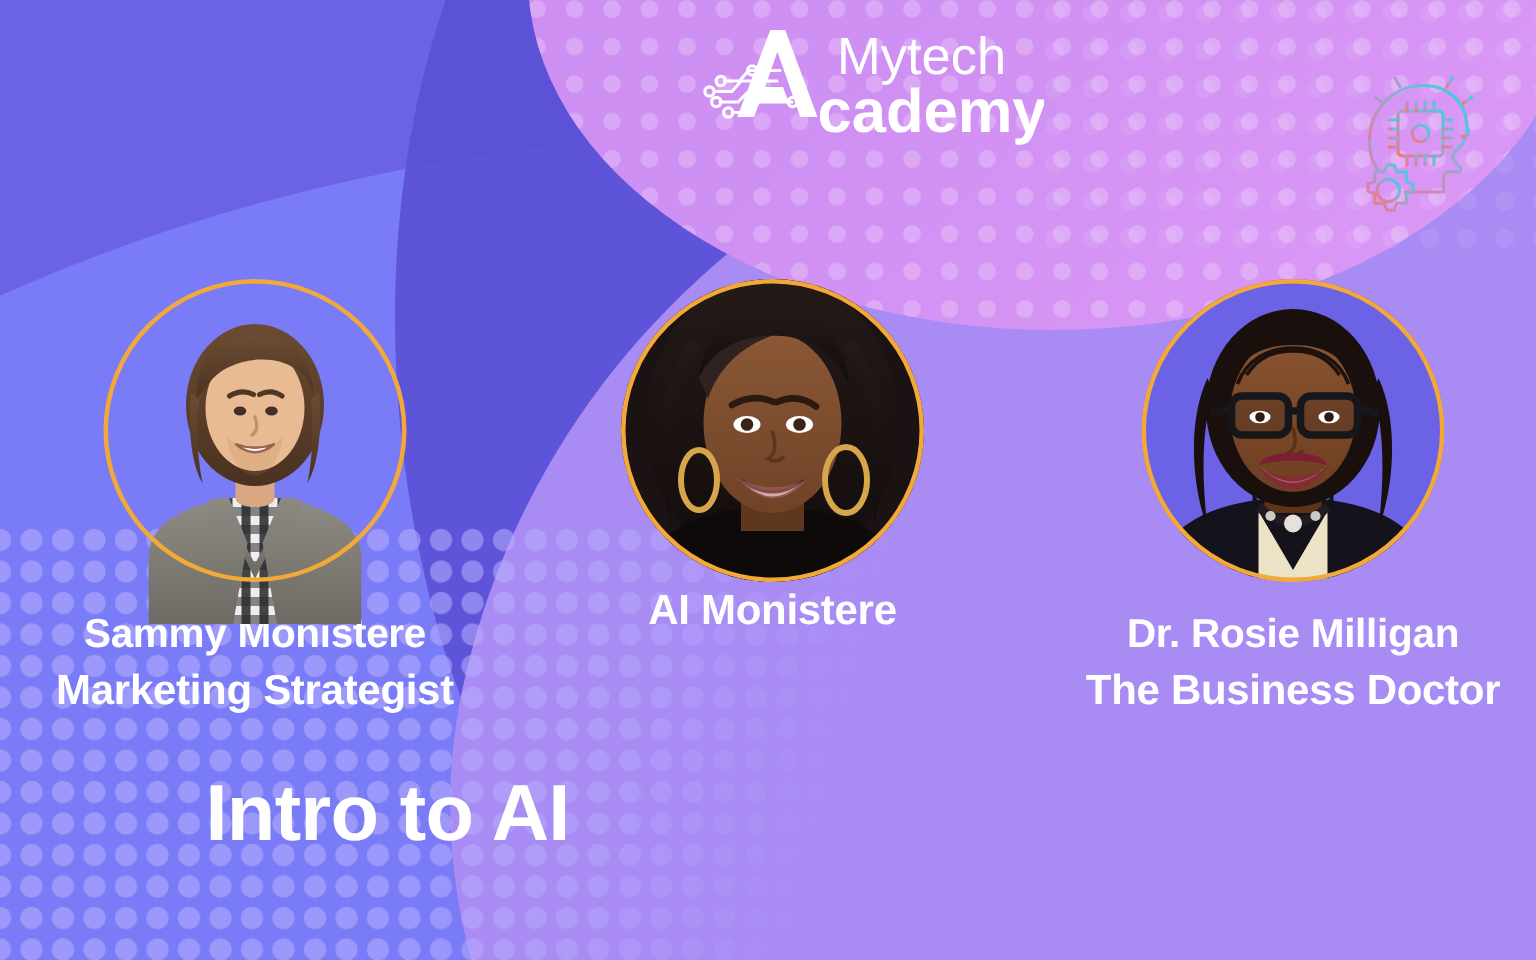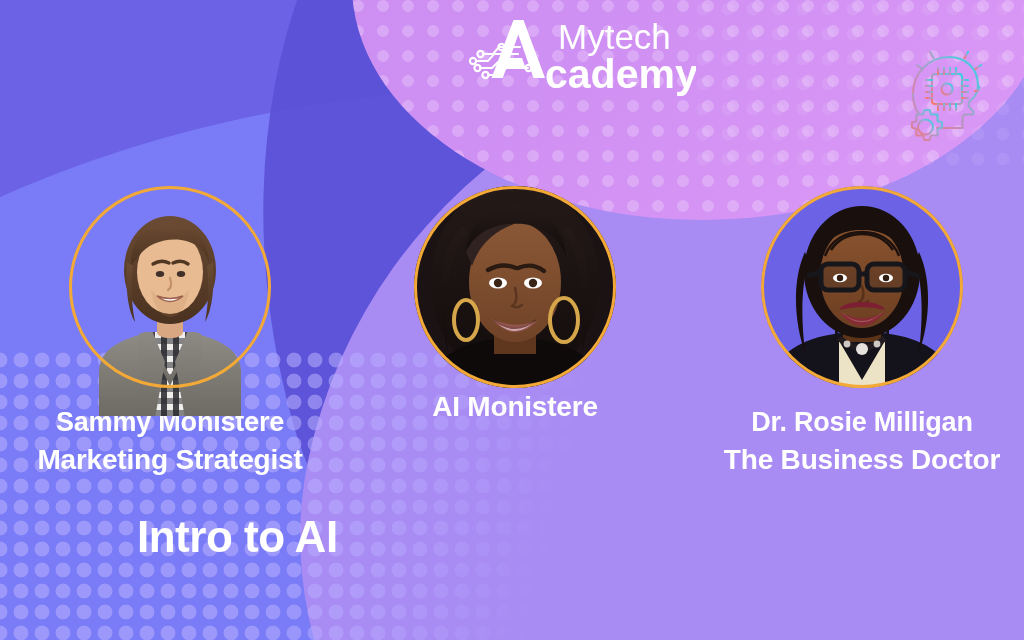--- a/index.html
+++ b/index.html
@@ -189,21 +189,21 @@
     line-height: 1.38;
     letter-spacing: -0.2px;
   }
 
   
   .title {
     position: absolute;
     left: 137px;
     top: 512px;
     color: #ffffff;
-    font-size: 44px;
+    font-size: 53px;
     font-weight: bold;
     letter-spacing: -0.5px;
   }
 </style>
 </head>
 <body>
 
 <div id="stage">
 
   <div class="bg-layer bg-base"></div>

